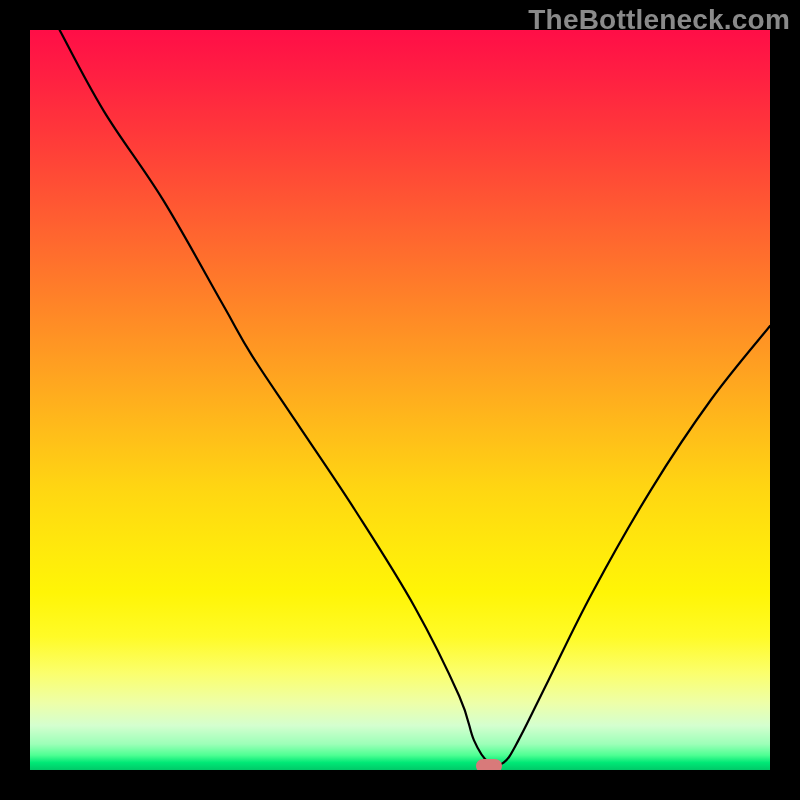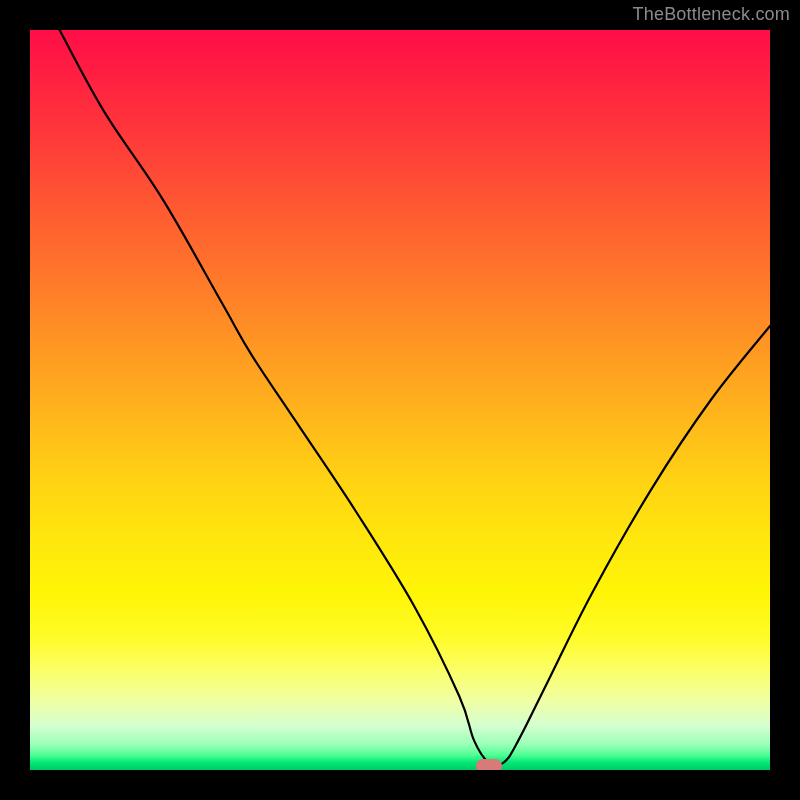--- a/index.html
+++ b/index.html
@@ -68,22 +68,22 @@
     height: 14px;
     border-radius: 7px;
     background: #d87a7a;
     transform: translate(-50%, -50%);
   }
   .watermark {
     position: absolute;
     top: 4px;
     right: 10px;
     color: #8a8a8a;
-    font-size: 18px;
-    font-weight: 400;
+    font-size: 28px;
+    font-weight: 700;
     letter-spacing: 0.2px;
     user-select: none;
   }
 </style>
 </head>
 <body>
 
 <div class="frame">
 
   <div class="watermark">TheBottleneck.com</div>

